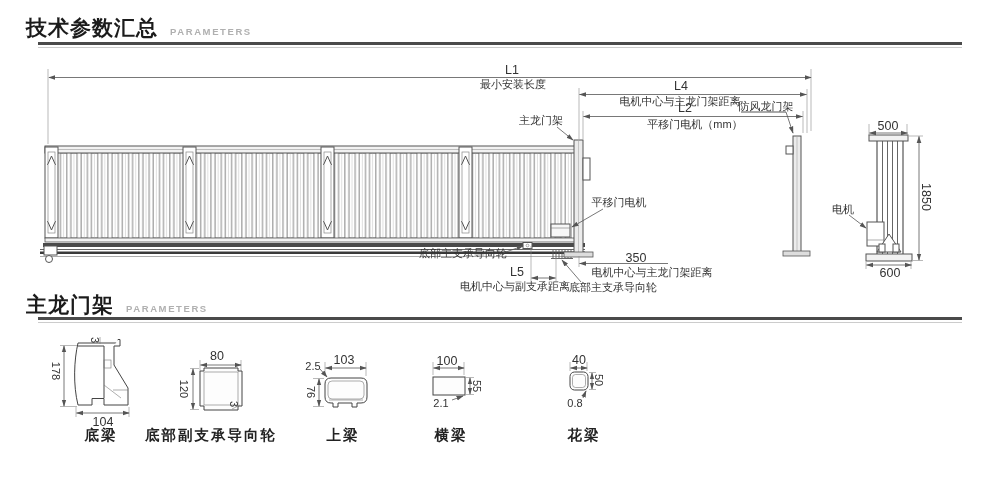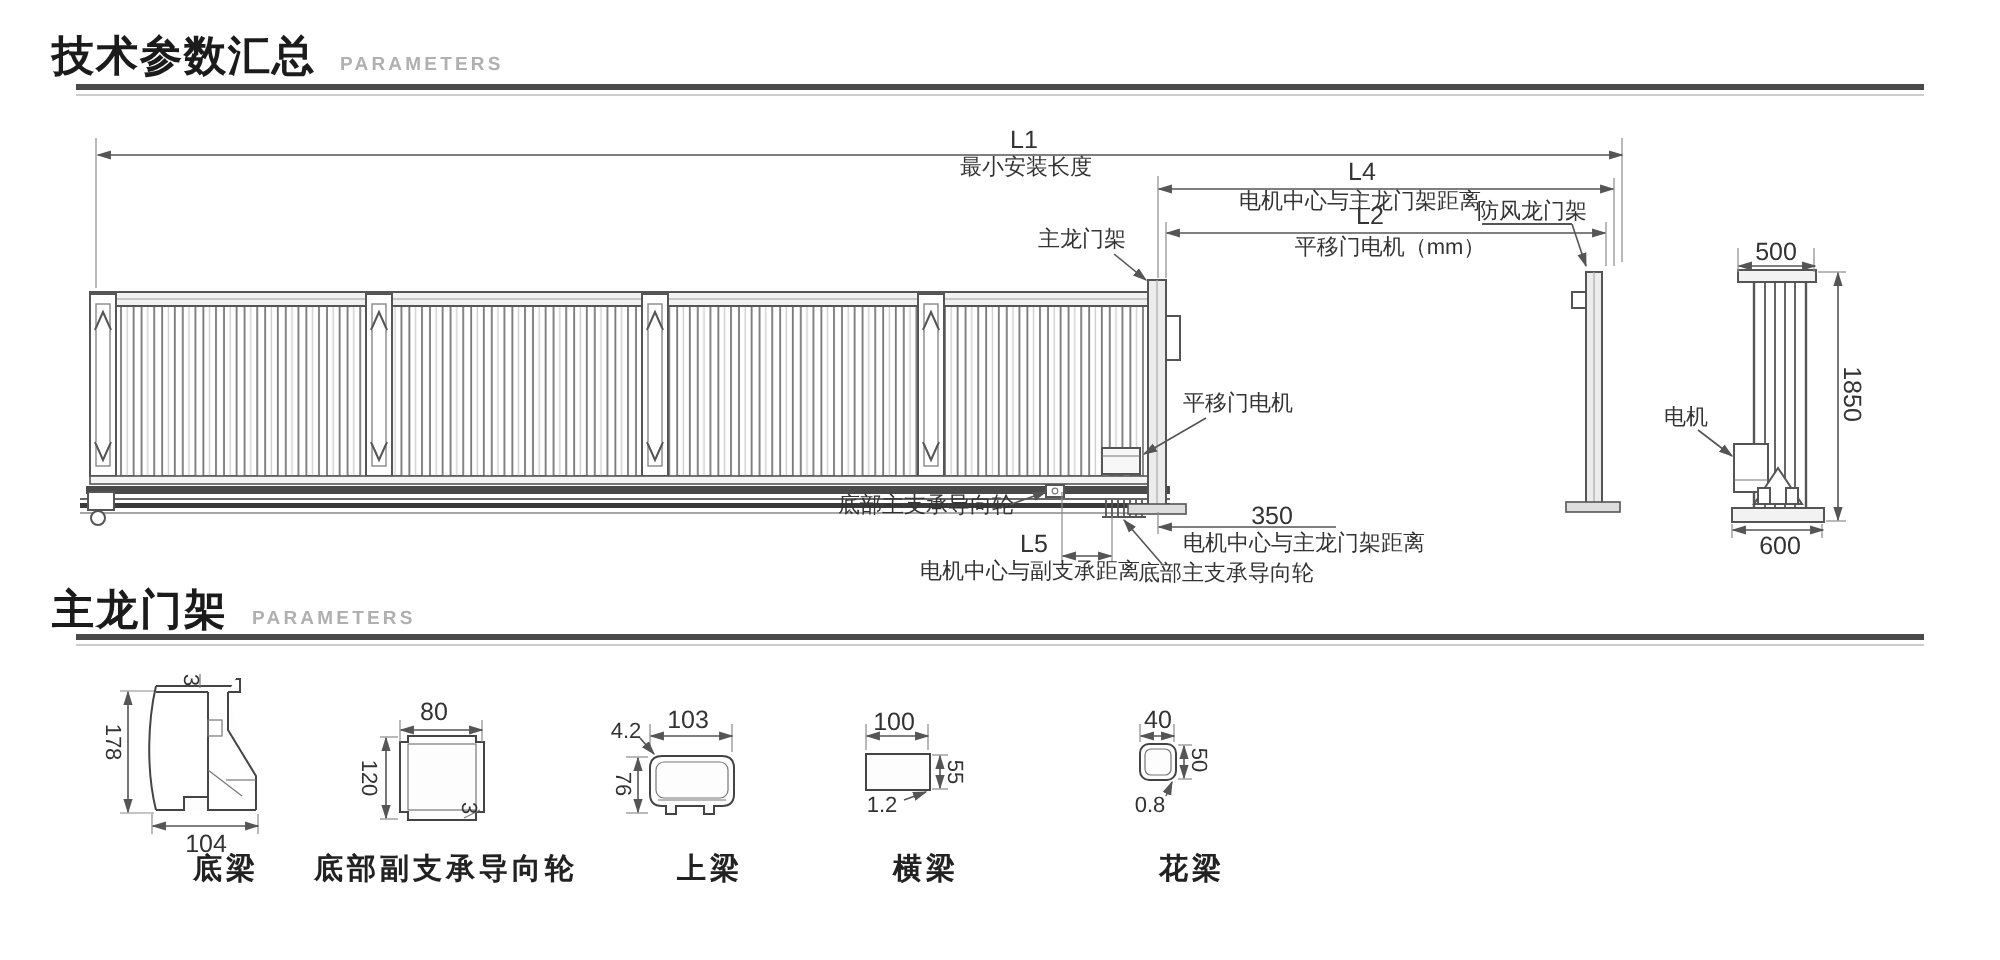--- a/index.html
+++ b/index.html
@@ -11,21 +11,21 @@
        font-family:"Liberation Sans",sans-serif;}
   .sec{position:absolute;left:26px;white-space:nowrap;}
   .sec-title{font-size:21px;font-weight:700;color:var(--title);letter-spacing:1px;}
   .sec-sub{font-size:9.5px;color:var(--subtitle);letter-spacing:1.6px;margin-left:12px;font-weight:700;}
   .rule{position:absolute;left:38px;width:924px;height:2px;
         border-top:3px solid var(--rule_dark);border-bottom:1px solid var(--rule_light);}
   .t{position:absolute;transform:translateX(-50%);font-size:11px;color:var(--text);
      white-space:nowrap;line-height:1.1;}
   .lg{font-size:12.5px;}
   .vt{transform:translate(-50%,-50%) rotate(90deg);}
-  .name{font-size:14.5px;font-weight:700;color:#222;letter-spacing:2px;margin-left:12px;}
+  .name{font-size:14.5px;font-weight:700;color:#222;letter-spacing:2px;}
   svg{position:absolute;left:0;top:0;}
   .dim{stroke:var(--line);stroke-width:0.8;fill:none;
        marker-start:url(#ar);marker-end:url(#ar);}
   .dimL{stroke:var(--line);stroke-width:0.8;fill:none;marker-start:url(#ar);}
   .ext{stroke:var(--dim);stroke-width:0.6;fill:none;}
   .ldr{stroke:var(--line);stroke-width:0.8;fill:none;marker-end:url(#ar);}
   .ln{stroke:var(--line);stroke-width:1;fill:none;}
   .lnw{stroke:var(--line);stroke-width:1;fill:#ffffff;}
   .lnf{stroke:var(--line);stroke-width:1;fill:#f2f2f2;}
   .pro{stroke:#444;stroke-width:1;fill:#fdfdfd;}
@@ -282,25 +282,25 @@
 <div class="t vt" style="left:95px;top:340px">3</div>
 <div class="t lg" style="left:103px;top:416px">104</div>
 <div class="t name" style="left:101px;top:428px">底梁</div>
 
 <div class="t lg" style="left:217px;top:350px">80</div>
 <div class="t vt" style="left:184px;top:389px">120</div>
 <div class="t vt" style="left:234px;top:404px">3</div>
 <div class="t name" style="left:211px;top:428px">底部副支承导向轮</div>
 
 <div class="t lg" style="left:344px;top:354px">103</div>
-<div class="t" style="left:313px;top:360px">4.2</div>
+<div class="t" style="left:313px;top:360px">2.5</div>
 <div class="t vt" style="left:311px;top:392px">76</div>
 <div class="t name" style="left:343px;top:428px">上梁</div>
 
 <div class="t lg" style="left:447px;top:355px">100</div>
 <div class="t vt" style="left:477px;top:386px">55</div>
-<div class="t" style="left:441px;top:397px">1.2</div>
+<div class="t" style="left:441px;top:397px">2.1</div>
 <div class="t name" style="left:451px;top:428px">横梁</div>
 
 <div class="t lg" style="left:579px;top:354px">40</div>
 <div class="t vt" style="left:599px;top:380px">50</div>
 <div class="t" style="left:575px;top:397px">0.8</div>
 <div class="t name" style="left:584px;top:428px">花梁</div>
 
 </body></html>

